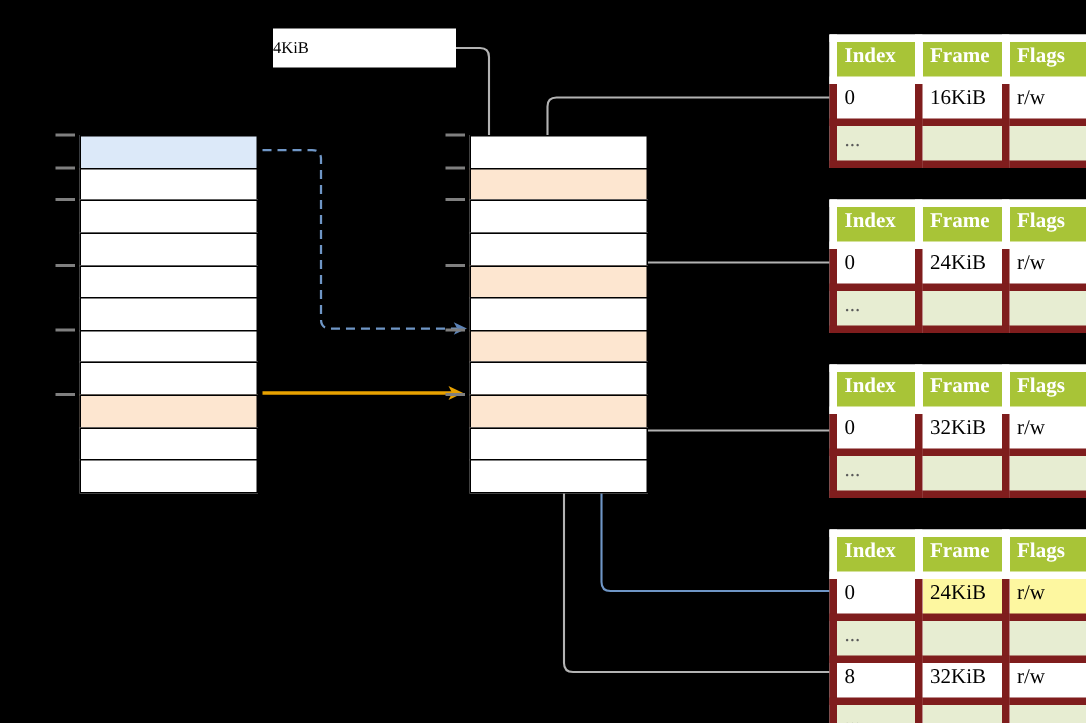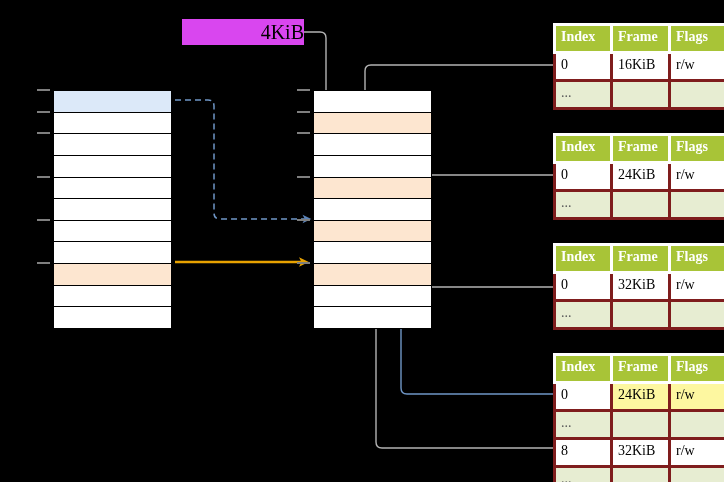--- a/index.html
+++ b/index.html
@@ -33,37 +33,37 @@
     position: absolute;
     width: 13px;
     height: 2px;
     background: #7f7f7f;
   }
 
   
   .label-box {
     position: absolute;
     box-sizing: border-box;
-    background: #d946ef;
+    background: #ffffff;
     color: #000000;
-    font-size: 20px;
+    font-size: 11px;
     line-height: 20px;
-    text-align: right;
+    text-align: left;
   }
 
   
   .ptable {
     position: absolute;
     border-collapse: collapse;
     table-layout: fixed;
     background: #ffffff;
   }
   .ptable td, .ptable th {
     box-sizing: border-box;
-    border: 3px solid #7f1d1d;
+    border: 5px solid #7f1d1d;
     font-size: 14px;
     line-height: 16px;
     padding: 0 5px 3px 5px;
     height: 28px;
     font-weight: normal;
     text-align: left;
     color: #000000;
     overflow: hidden;
     white-space: nowrap;
   }

